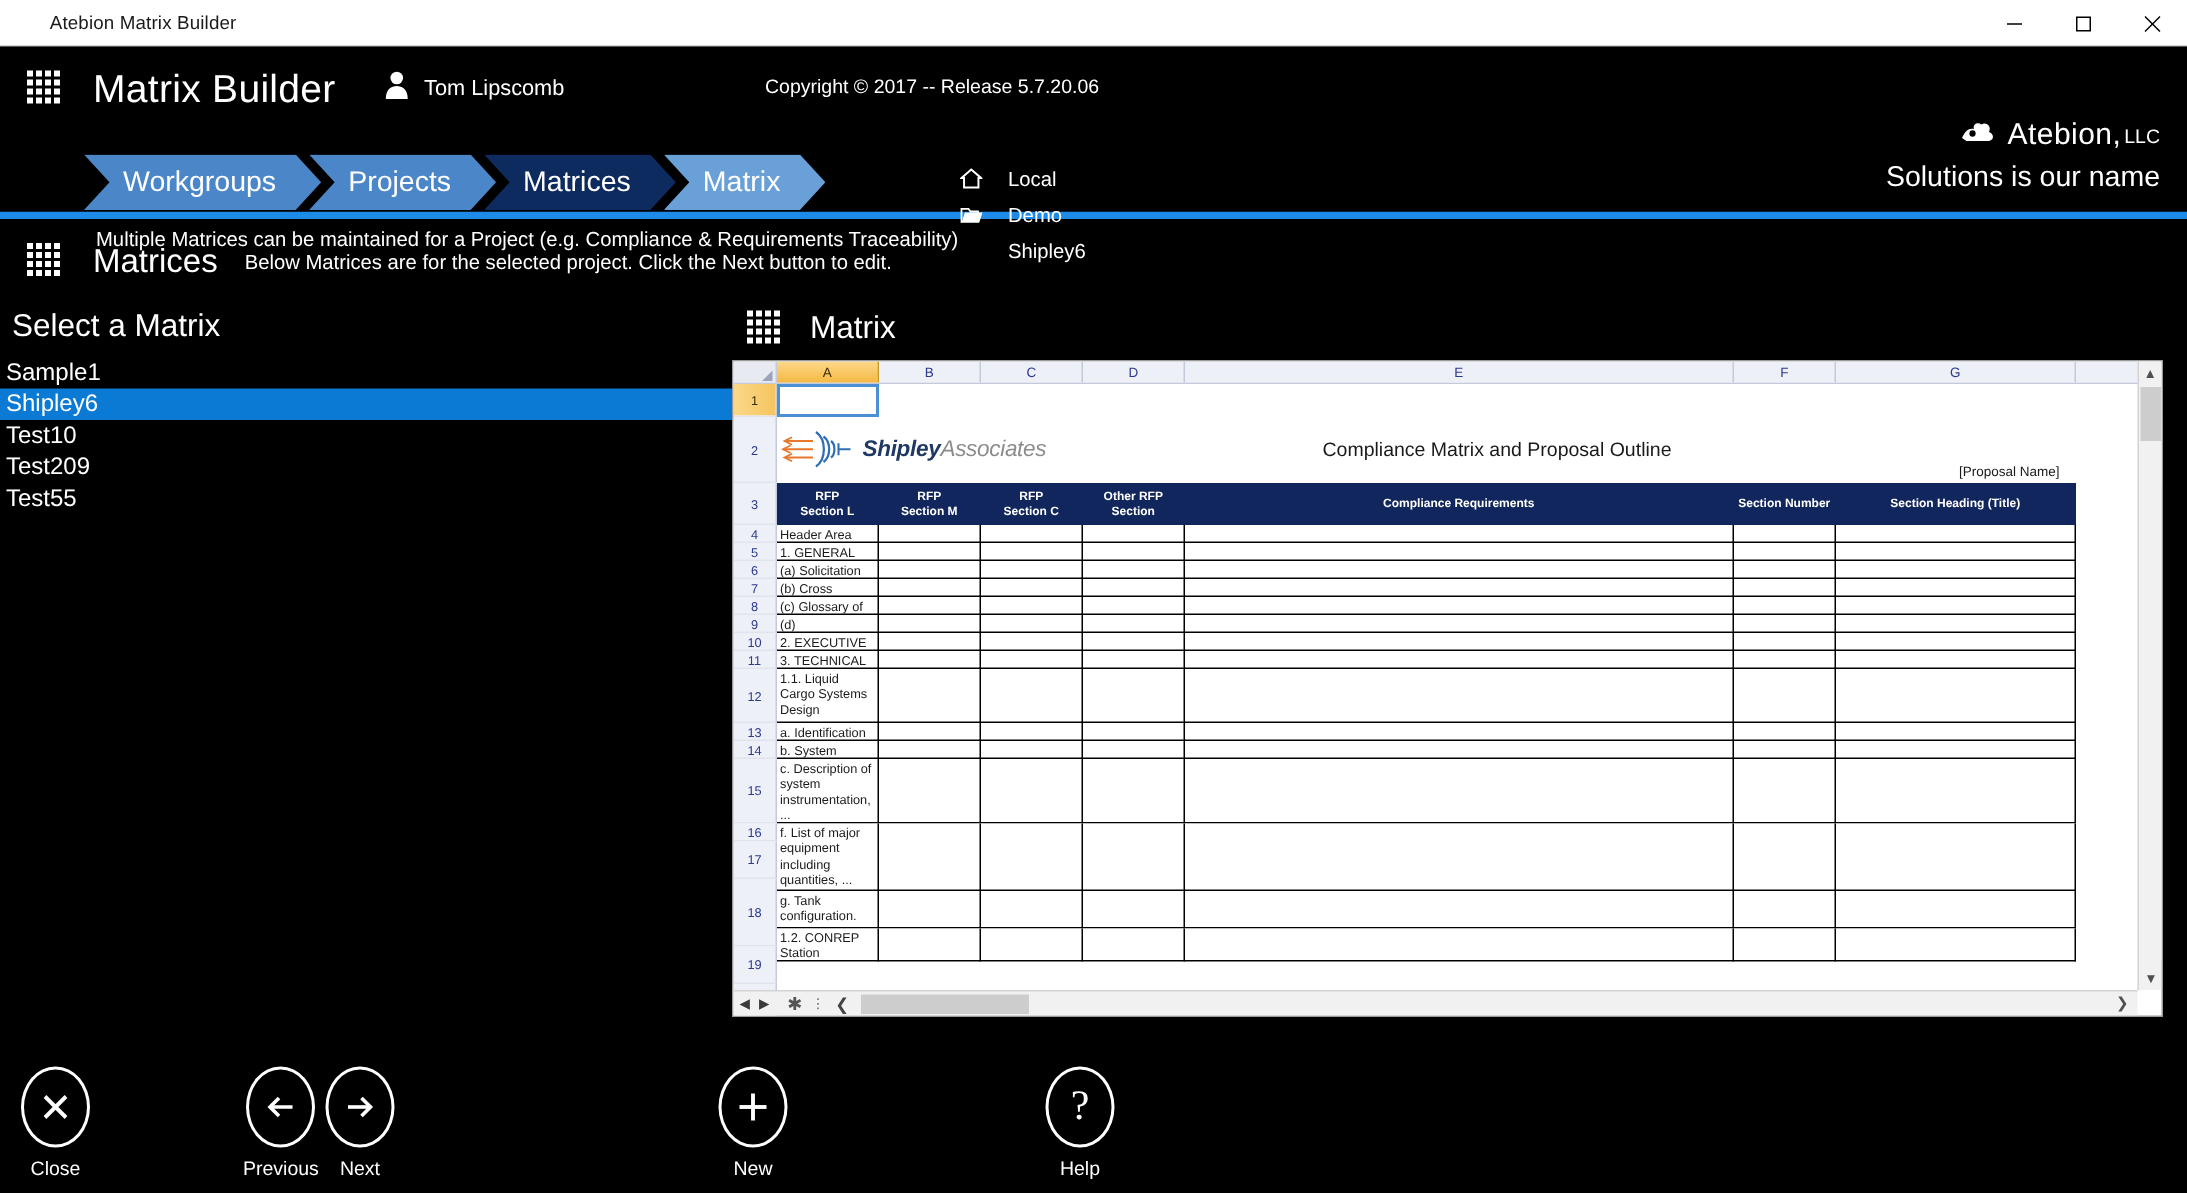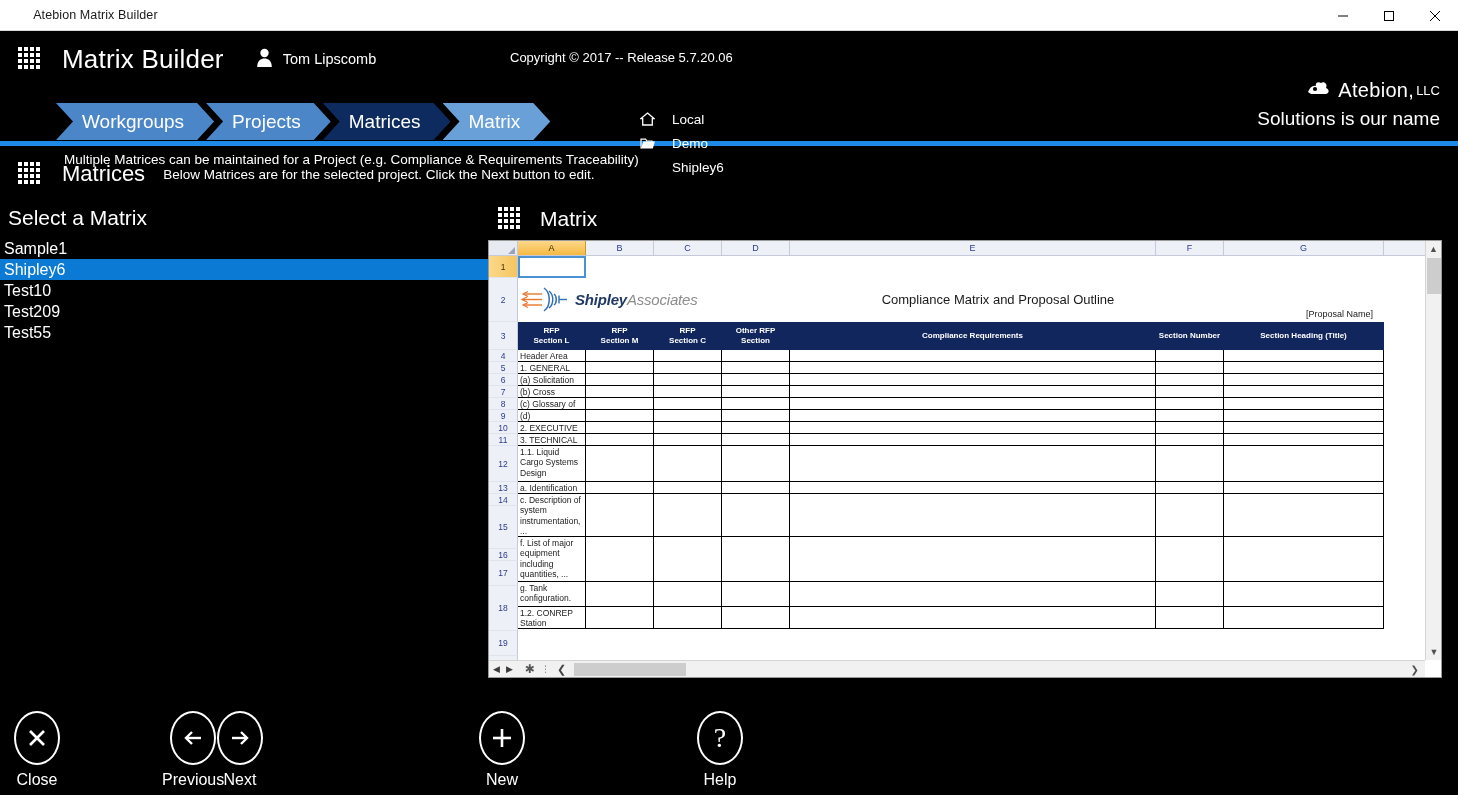--- a/index.html
+++ b/index.html
@@ -182,21 +182,21 @@
   
   .toolbar { position: absolute; left: 0; bottom: 0; width: 1458px; height: 98px; background: #000; }
   .tb-item {
     position: absolute; display: flex; flex-direction: column; align-items: center;
     color: #fff;
   }
   .tb-circle {
     width: 46px; height: 54px; border: 2px solid #fff; border-radius: 50%;
     display: flex; align-items: center; justify-content: center;
   }
-  .tb-label { font-size: 16px; margin-top: 6px; }
+  .tb-label { font-size: 13px; margin-top: 6px; }
 </style>
 </head>
 <body>
 
 <div class="titlebar">
   <span class="tb-icon waffle">
     <i></i><i></i><i></i><br><i></i><i></i><i></i><br><i></i><i></i><i></i>
   </span>
   <span class="tb-title">Atebion Matrix Builder</span>
   <div class="win-controls">
@@ -554,20 +554,30 @@
             <div class="srow" style="height:12px">
               <div class="scell bordered" style="width:68px">a. Identification</div>
               <div class="scell bordered" style="width:68px"></div>
               <div class="scell bordered" style="width:68px"></div>
               <div class="scell bordered" style="width:68px"></div>
               <div class="scell bordered" style="width:366px"></div>
               <div class="scell bordered" style="width:68px"></div>
               <div class="scell bordered" style="width:160px"></div>
               <div class="scell blank" style="flex:1"></div>
             </div>
+            <div class="srow" style="height:12px">
+              <div class="scell bordered" style="width:68px">b. System</div>
+              <div class="scell bordered" style="width:68px"></div>
+              <div class="scell bordered" style="width:68px"></div>
+              <div class="scell bordered" style="width:68px"></div>
+              <div class="scell bordered" style="width:366px"></div>
+              <div class="scell bordered" style="width:68px"></div>
+              <div class="scell bordered" style="width:160px"></div>
+              <div class="scell blank" style="flex:1"></div>
+            </div>
             <div class="srow" style="height:43px">
               <div class="scell bordered" style="width:68px">c. Description of system instrumentation, ...</div>
               <div class="scell bordered" style="width:68px"></div>
               <div class="scell bordered" style="width:68px"></div>
               <div class="scell bordered" style="width:68px"></div>
               <div class="scell bordered" style="width:366px"></div>
               <div class="scell bordered" style="width:68px"></div>
               <div class="scell bordered" style="width:160px"></div>
               <div class="scell blank" style="flex:1"></div>
             </div>

